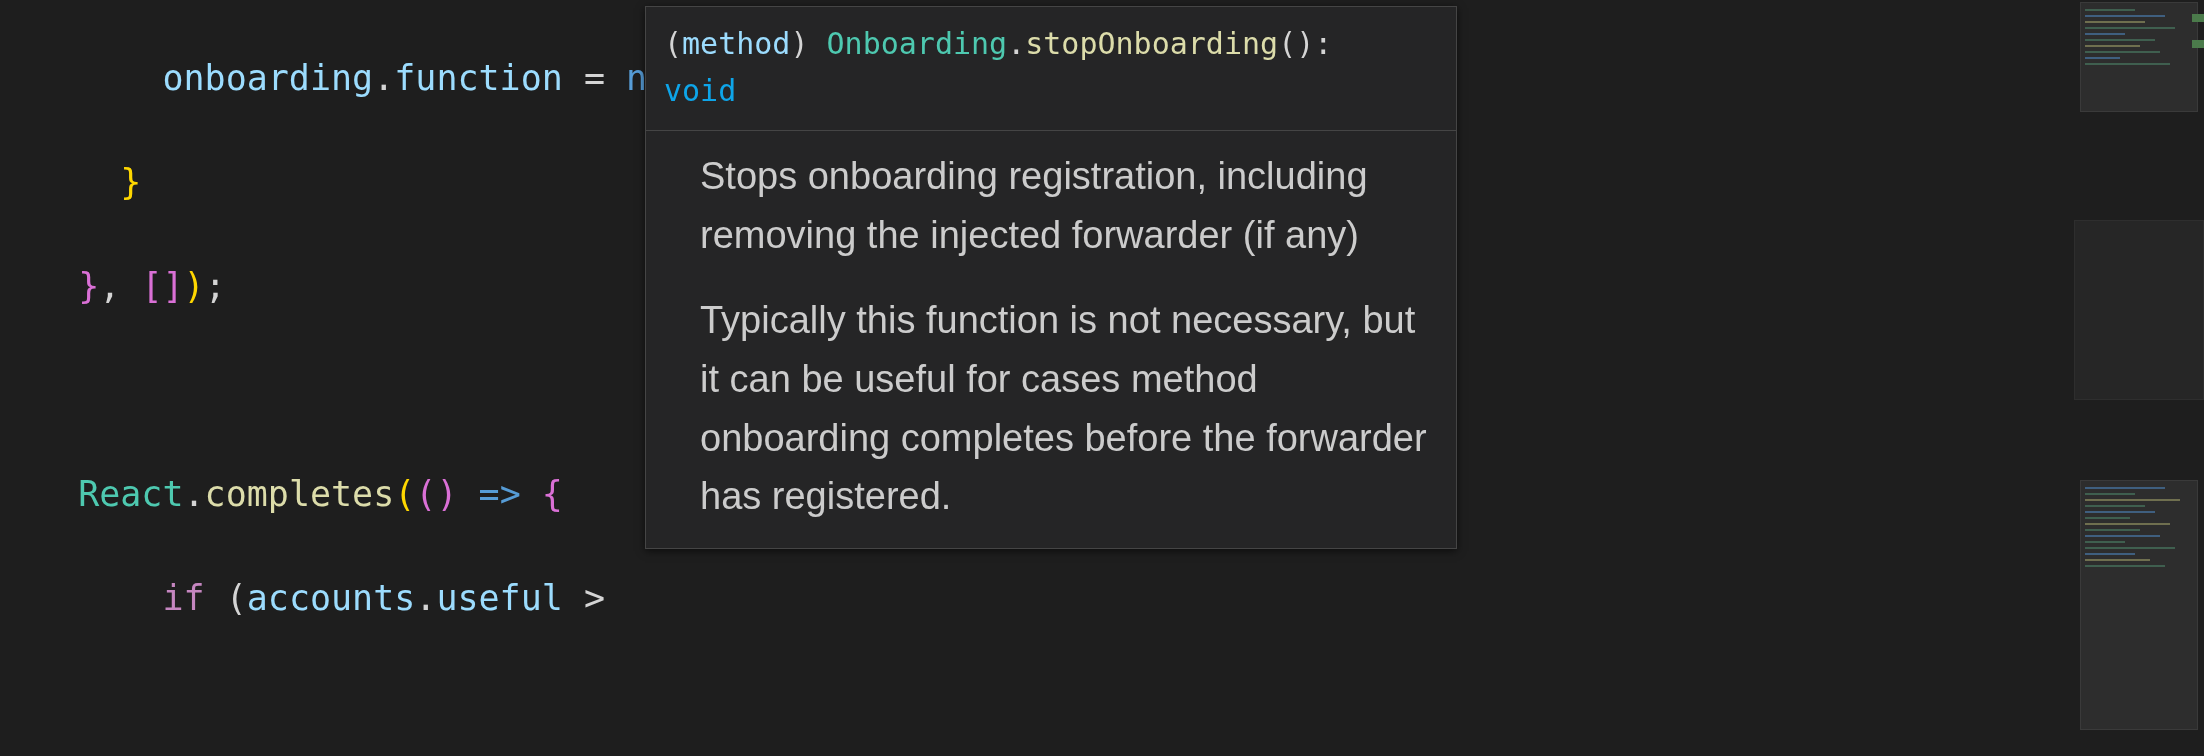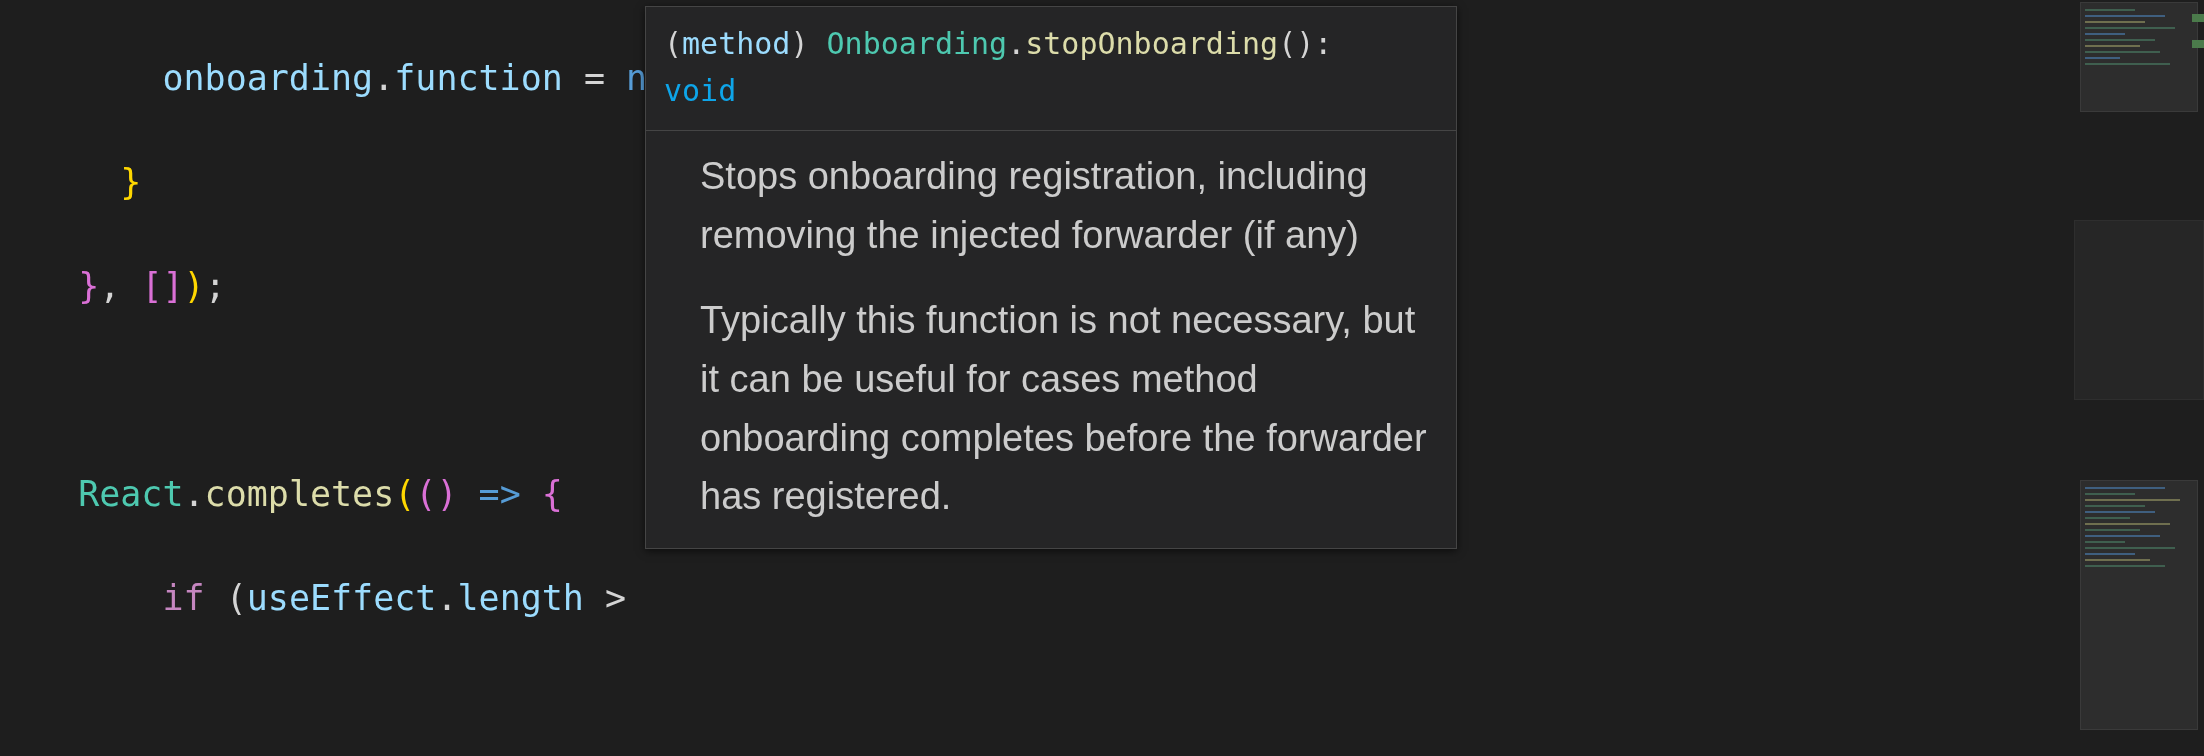--- a/index.html
+++ b/index.html
@@ -105,21 +105,21 @@
 </style>
 </head>
 <body>
 
 <div class="editor">
 <div>      <span class="c-var">onboarding</span><span class="c-punc">.</span><span class="c-prop">function</span><span class="c-punc"> = </span><span class="c-kw">new</span><span class="c-punc"> </span><span class="c-class">StarMaskOnboarding</span><span class="c-punc">();</span></div>
 <div>    <span class="c-brace-y">}</span></div>
 <div>  <span class="c-brace-p">}</span><span class="c-punc">, </span><span class="c-brace-p">[</span><span class="c-brace-p">]</span><span class="c-brace-y">)</span><span class="c-punc">;</span></div>
 <div> </div>
 <div>  <span class="c-class">React</span><span class="c-punc">.</span><span class="c-func">completes</span><span class="c-brace-y">(</span><span class="c-brace-p">(</span><span class="c-brace-p">)</span><span class="c-kw"> =&gt; </span><span class="c-brace-p">{</span></div>
-<div>      <span class="c-kw-ctrl">if</span><span class="c-punc"> (</span><span class="c-var">useEffect</span><span class="c-punc">.</span><span class="c-prop">length</span><span class="c-punc"> &gt; </span></div>
+<div>      <span class="c-kw-ctrl">if</span><span class="c-punc"> (</span><span class="c-var">accounts</span><span class="c-punc">.</span><span class="c-prop">useful</span><span class="c-punc"> &gt; </span></div>
 
 
 
 </div>
 
 <div class="hover-widget">
   <div class="hover-sig">
     <span class="sig-punc">(</span><span class="sig-keyword">method</span><span class="sig-punc">) </span><span class="sig-class">Onboarding</span><span class="sig-punc">.</span><span class="sig-method">stopOnboarding</span><span class="sig-punc">()</span><span class="sig-punc">: </span><br><span class="sig-type">void</span>
   </div>
   <div class="hover-doc">

